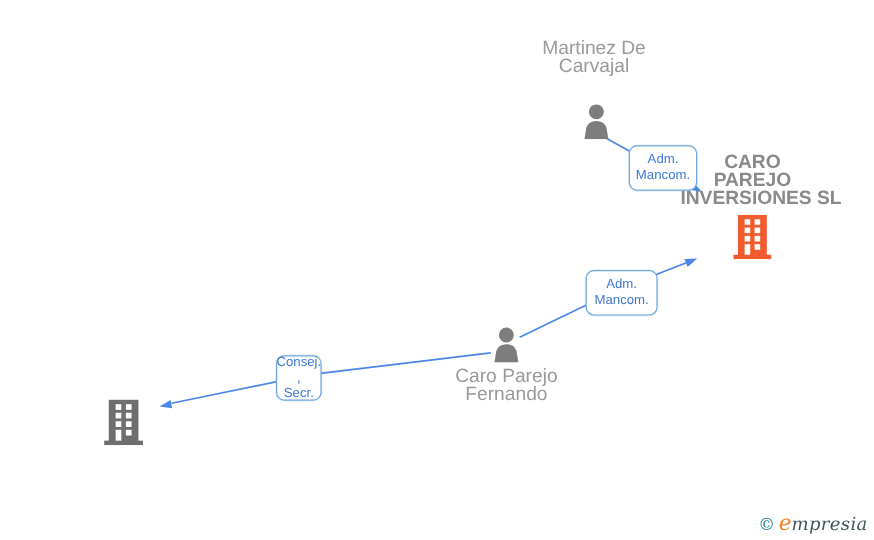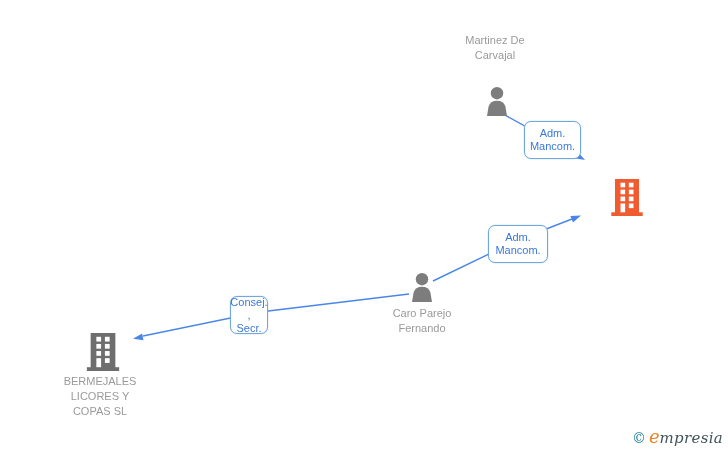--- a/index.html
+++ b/index.html
@@ -22,21 +22,21 @@
   }
   .edges{position:absolute;left:0;top:0;pointer-events:none;}
   .edges .edge-line{fill:none;stroke:var(--edge);stroke-width:1.4px;}
   .edges .edge-arrow{fill:var(--edge);stroke:none;}
   .node-icon{position:absolute;}
   .person-svg{color:var(--person);}
   .building-gray-svg{color:var(--building-gray);}
   .building-orange-svg{color:var(--building-orange);}
   .node-label{
     position:absolute;text-align:center;color:var(--label-gray);
-    font-size:11px;line-height:15px;white-space:nowrap;
+    font-size:16px;line-height:15px;white-space:nowrap;
   }
   .company-label{color:var(--label-gray);}
   .company-label.focal{color:var(--company-bold-gray);font-weight:bold;}
   .rel-box{
     position:absolute;background:#fff;border:1.5px solid var(--box-border);
     border-radius:7px;color:var(--box-text);font-size:11px;line-height:13px;
     display:flex;flex-direction:column;align-items:center;justify-content:center;
     text-align:center;padding:18px 4px;box-shadow:0 0 0 0.5px rgba(111,168,220,.25);
   }
   .logo{
@@ -74,20 +74,25 @@
     <svg class="person-svg" width="28" height="30" viewBox="0 0 28 30">
       <circle cx="14" cy="7.2" r="6.2" fill="currentColor"></circle>
       <path d="M4,30 L24,30 L22.4,20.5 Q20.6,14.8 14,14.8 Q7.4,14.8 5.6,20.5 Z" fill="currentColor"></path>
     </svg>
   </div>
   <div class="node-label" style="left:440px;top:33px;width:110px;">
     <div>Martinez De</div>
     <div>Carvajal</div>
   </div>
 
+  <div class="node-label company-label focal" style="left:567px;top:128px;width:120px;">
+    <div>CARO</div>
+    <div>PAREJO</div>
+    <div>INVERSIONES SL</div>
+  </div>
   <div class="node-icon" style="left:609px;top:179px;">
     <svg class="building-orange-svg" width="36" height="37" viewBox="0 0 36 40">
       <rect x="1" y="36" width="34" height="4" fill="currentColor"></rect>
       <rect x="5" y="0" width="26" height="37" fill="currentColor"></rect>
       <rect x="11" y="4" width="5" height="5" fill="#fff"></rect>
       <rect x="20" y="4" width="5" height="5" fill="#fff"></rect>
       <rect x="11" y="11.5" width="5" height="5" fill="#fff"></rect>
       <rect x="20" y="11.5" width="5" height="5" fill="#fff"></rect>
       <rect x="11" y="19" width="5" height="5" fill="#fff"></rect>
       <rect x="20" y="19" width="5" height="5" fill="#fff"></rect>
@@ -114,25 +119,20 @@
       <rect x="11" y="4" width="5" height="5" fill="#fff"></rect>
       <rect x="20" y="4" width="5" height="5" fill="#fff"></rect>
       <rect x="11" y="11.5" width="5" height="5" fill="#fff"></rect>
       <rect x="20" y="11.5" width="5" height="5" fill="#fff"></rect>
       <rect x="11" y="19" width="5" height="5" fill="#fff"></rect>
       <rect x="20" y="19" width="5" height="5" fill="#fff"></rect>
       <rect x="11" y="26.5" width="5" height="9.5" fill="#fff"></rect>
       <rect x="20" y="26.5" width="5" height="5" fill="#fff"></rect>
     </svg>
   </div>
-  <div class="node-label company-label" style="left:45px;top:374px;width:110px;">
-    <div>BERMEJALES</div>
-    <div>LICORES Y</div>
-    <div>COPAS SL</div>
-  </div>
 
   <div class="rel-box" style="left:524px;top:121px;width:57px;height:34px;">
     <div>Adm.</div>
     <div>Mancom.</div>
   </div>
   <div class="rel-box" style="left:488px;top:225px;width:60px;height:31px;">
     <div>Adm.</div>
     <div>Mancom.</div>
   </div>
   <div class="rel-box" style="left:230px;top:296px;width:38px;height:32px;">

